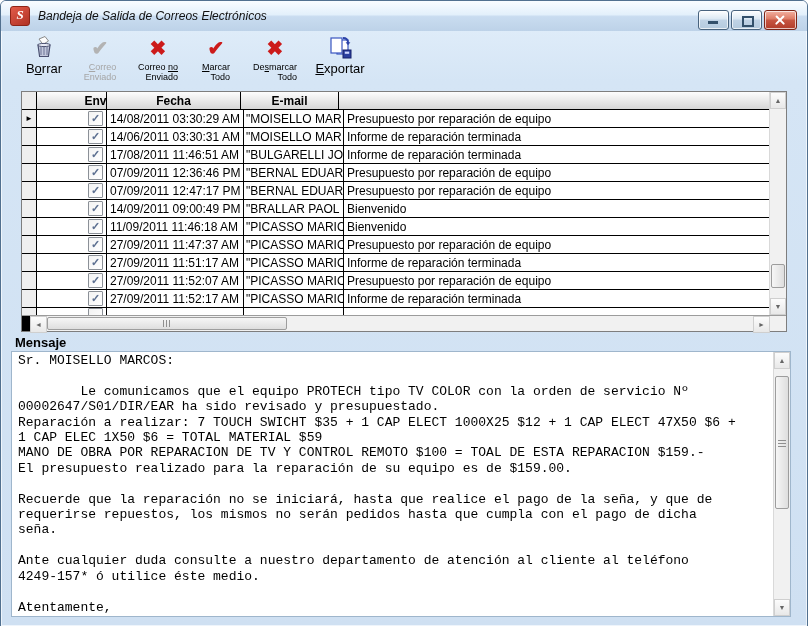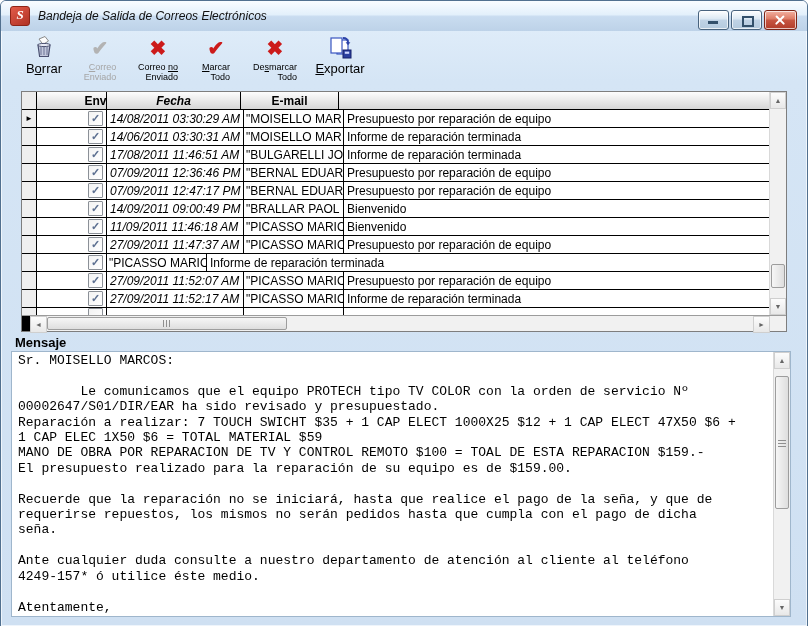--- a/index.html
+++ b/index.html
@@ -36,21 +36,21 @@
   
   .grid{position:absolute;left:20px;top:90px;width:764px;height:239px;background:#fff;
     border:1px solid #7e7e7e;display:flex;flex-direction:column;font-size:12px;}
   .grid-main{display:flex;flex:1;min-height:0;}
   .grid-table{flex:1;min-width:0;display:flex;flex-direction:column;overflow:hidden;}
   .hdr{display:flex;height:17px;flex:none;border-bottom:1px solid #000;
     background:linear-gradient(180deg,#fdfdfd,#d6d6d6);font-weight:bold;}
   .hcell{display:flex;align-items:center;justify-content:center;border-right:1px solid #000;overflow:hidden;white-space:nowrap;}
   .c-sel{width:14px;flex:none;background:#ececec;}
   .c-env{width:21px;flex:none;padding-left:48px;}
-  .c-fecha{width:133px;flex:none;font-style:italic;}
+  .c-fecha{width:133px;flex:none;}
   .c-email{width:97px;flex:none;}
   .c-asunto{flex:1;min-width:0;}
   .row{display:flex;height:17px;flex:none;border-bottom:1px solid #000;background:#fff;}
   .row.partial{height:7px;overflow:hidden;border-bottom:none;}
   .cell{display:flex;align-items:center;border-right:1px solid #000;overflow:hidden;white-space:nowrap;}
   .cell.c-sel{background:#efefef;justify-content:center;}
   .cell.c-fecha{padding-left:3px;}
   .cell.c-email{padding-left:2px;}
   .cell.c-asunto{padding-left:3px;}
   .pointer{font-size:8px;line-height:8px;color:#000;}
@@ -273,20 +273,21 @@
           <div class="cell c-email">"PICASSO MARIO</div>
           <div class="cell c-asunto" style="border-right:none">Presupuesto por reparación de equipo</div>
         </div>
         <div class="row">
           <div class="cell c-sel"></div>
           <div class="cell c-env">
               <span class="cb">
                 <span class="ck">✓</span>
               </span>
             </div>
+          <div class="cell c-fecha">27/09/2011 11:51:17 AM</div>
           <div class="cell c-email">"PICASSO MARIO</div>
           <div class="cell c-asunto" style="border-right:none">Informe de reparación terminada</div>
         </div>
         <div class="row">
           <div class="cell c-sel"></div>
           <div class="cell c-env">
               <span class="cb">
                 <span class="ck">✓</span>
               </span>
             </div>

